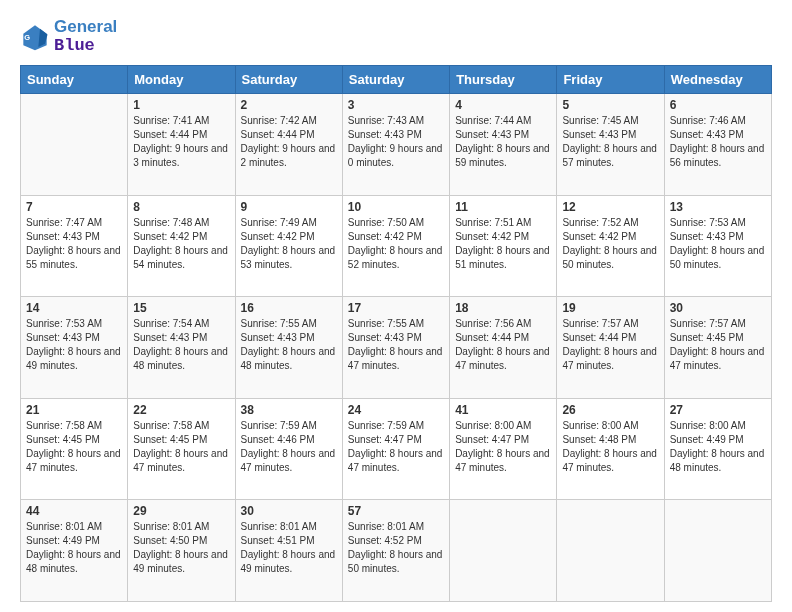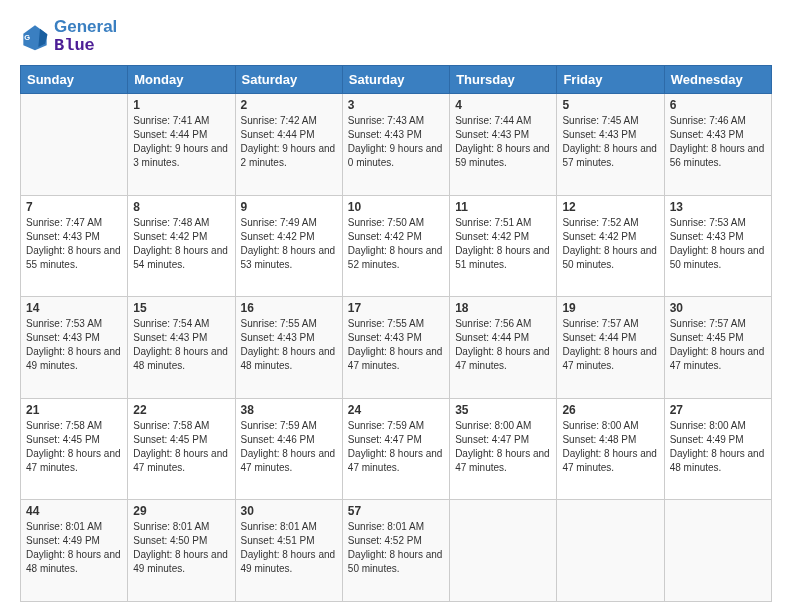--- a/index.html
+++ b/index.html
@@ -232,21 +232,21 @@
           </td>
           <td>
             <span class="day-num">38</span>
             <div class="day-detail">Sunrise: 7:59 AM<br>Sunset: 4:46 PM<br>Daylight: 8 hours and 47 minutes.</div>
           </td>
           <td>
             <span class="day-num">24</span>
             <div class="day-detail">Sunrise: 7:59 AM<br>Sunset: 4:47 PM<br>Daylight: 8 hours and 47 minutes.</div>
           </td>
           <td>
-            <span class="day-num">35</span>
+            <span class="day-num">41</span>
             <div class="day-detail">Sunrise: 8:00 AM<br>Sunset: 4:47 PM<br>Daylight: 8 hours and 47 minutes.</div>
           </td>
           <td>
             <span class="day-num">26</span>
             <div class="day-detail">Sunrise: 8:00 AM<br>Sunset: 4:48 PM<br>Daylight: 8 hours and 47 minutes.</div>
           </td>
           <td>
             <span class="day-num">27</span>
             <div class="day-detail">Sunrise: 8:00 AM<br>Sunset: 4:49 PM<br>Daylight: 8 hours and 48 minutes.</div>
           </td>

